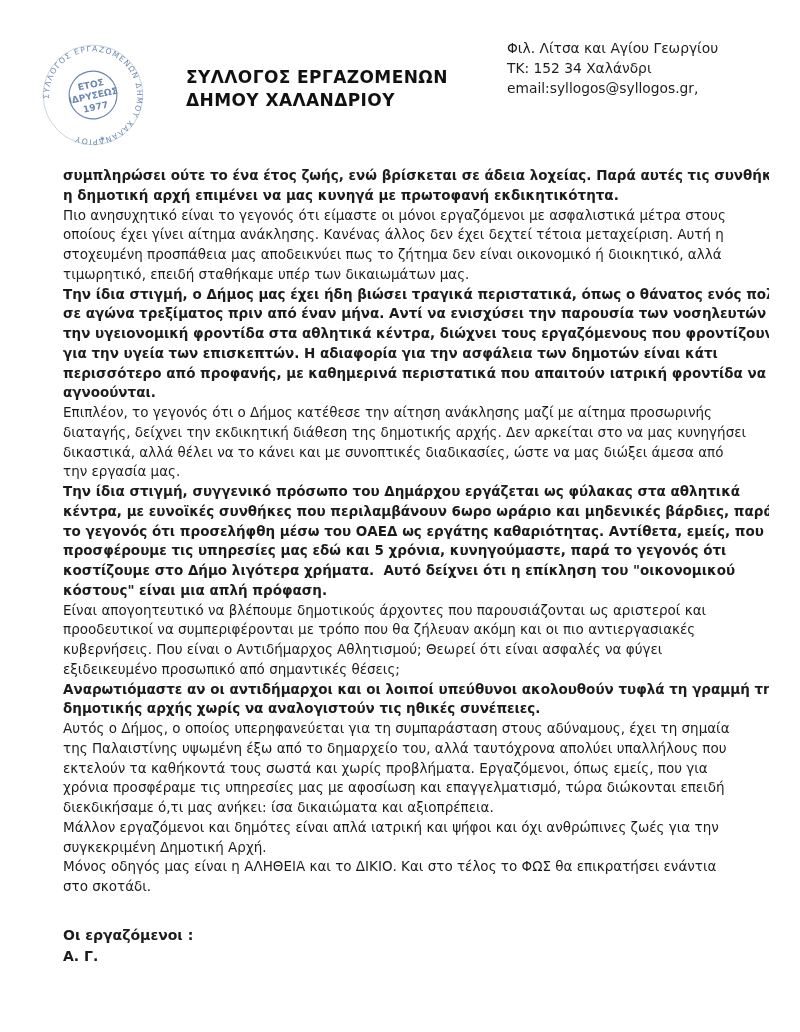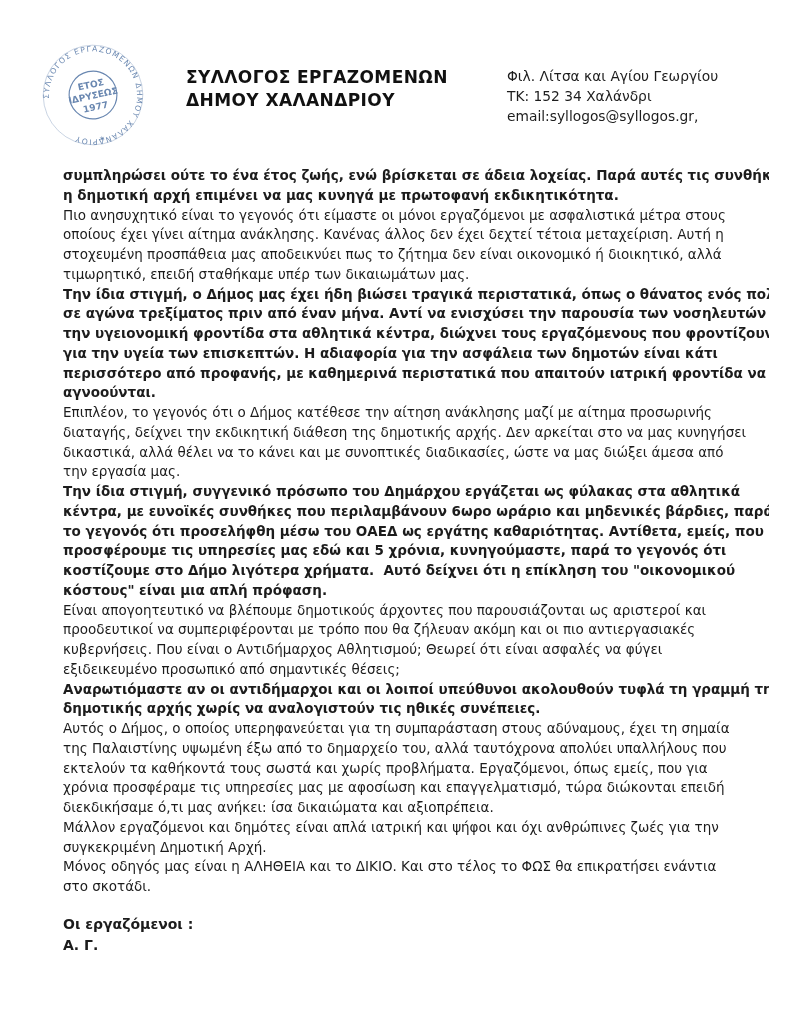--- a/index.html
+++ b/index.html
@@ -18,34 +18,34 @@
   }
   #org-title{
     position:absolute;left:186px;top:66px;width:300px;
     text-align:left;
     font-weight:bold;
     font-size:17px;line-height:22.5px;letter-spacing:0.4px;
     color:#111111;
     white-space:pre;
   }
   #contact{
-    position:absolute;left:507px;top:66px;
+    position:absolute;left:507px;top:38px;
     font-size:13.8px;line-height:20px;
     color:#1d1d1d;
   }
   
   #body-text{
     position:absolute;left:63px;top:166px;width:706px;
     font-size:13.5px;line-height:19.75px;
     color:#1c1c1c;
     overflow:hidden;
   }
   .para{white-space:pre;margin:0;}
   .para.bold{font-weight:bold;}
-  #signature{margin-top:17px;font-weight:bold;font-size:14px;line-height:21px;}
+  #signature{margin-top:28px;font-weight:bold;font-size:14px;line-height:21px;}
   svg text{font-family:"DejaVu Sans","Liberation Sans",sans-serif;}
 </style>
 </head>
 <body>
 
 <div id="page">
 
   <div id="stamp-wrap">
     <svg viewBox="0 0 100 100" width="106" height="106">
       <circle cx="50" cy="50" r="47" fill="none" stroke="#5577a6" stroke-width="0.7" opacity="0.45"></circle>

